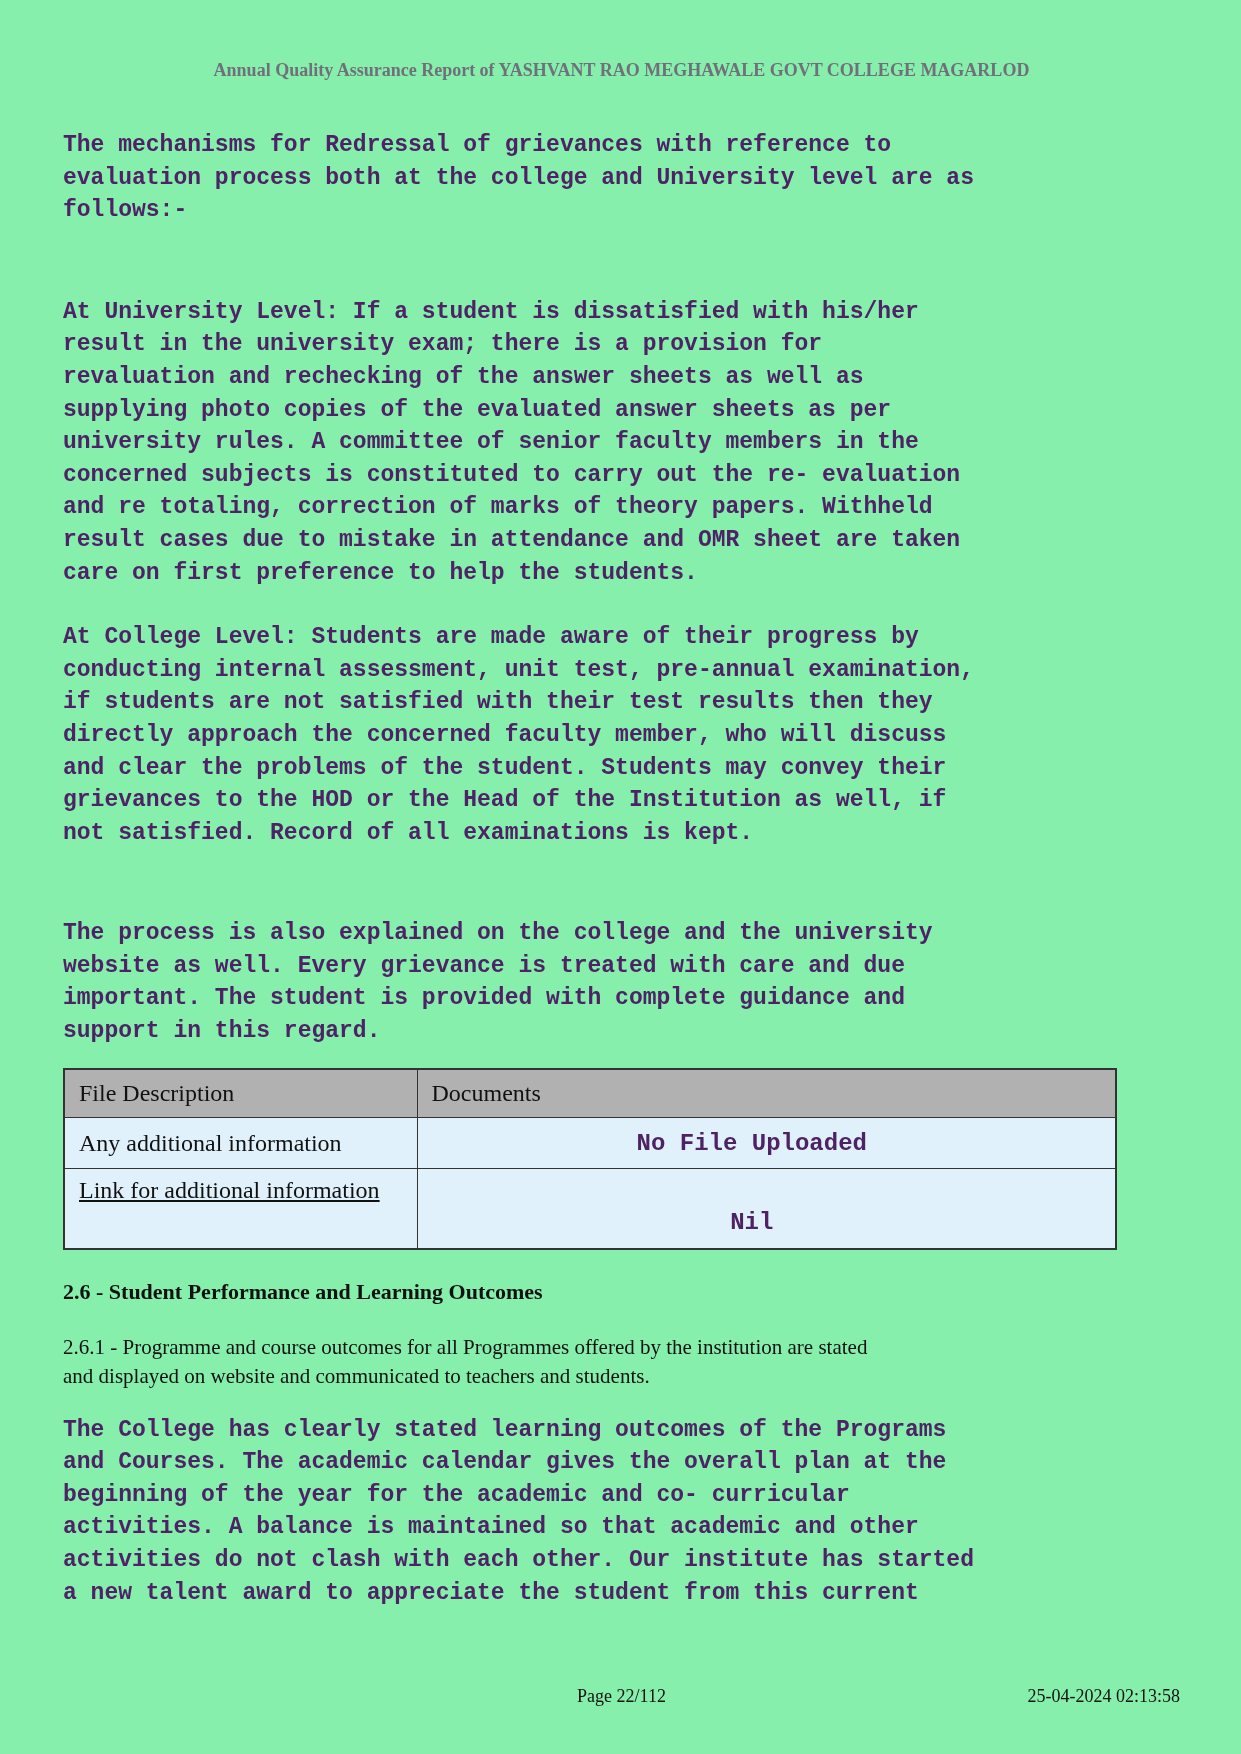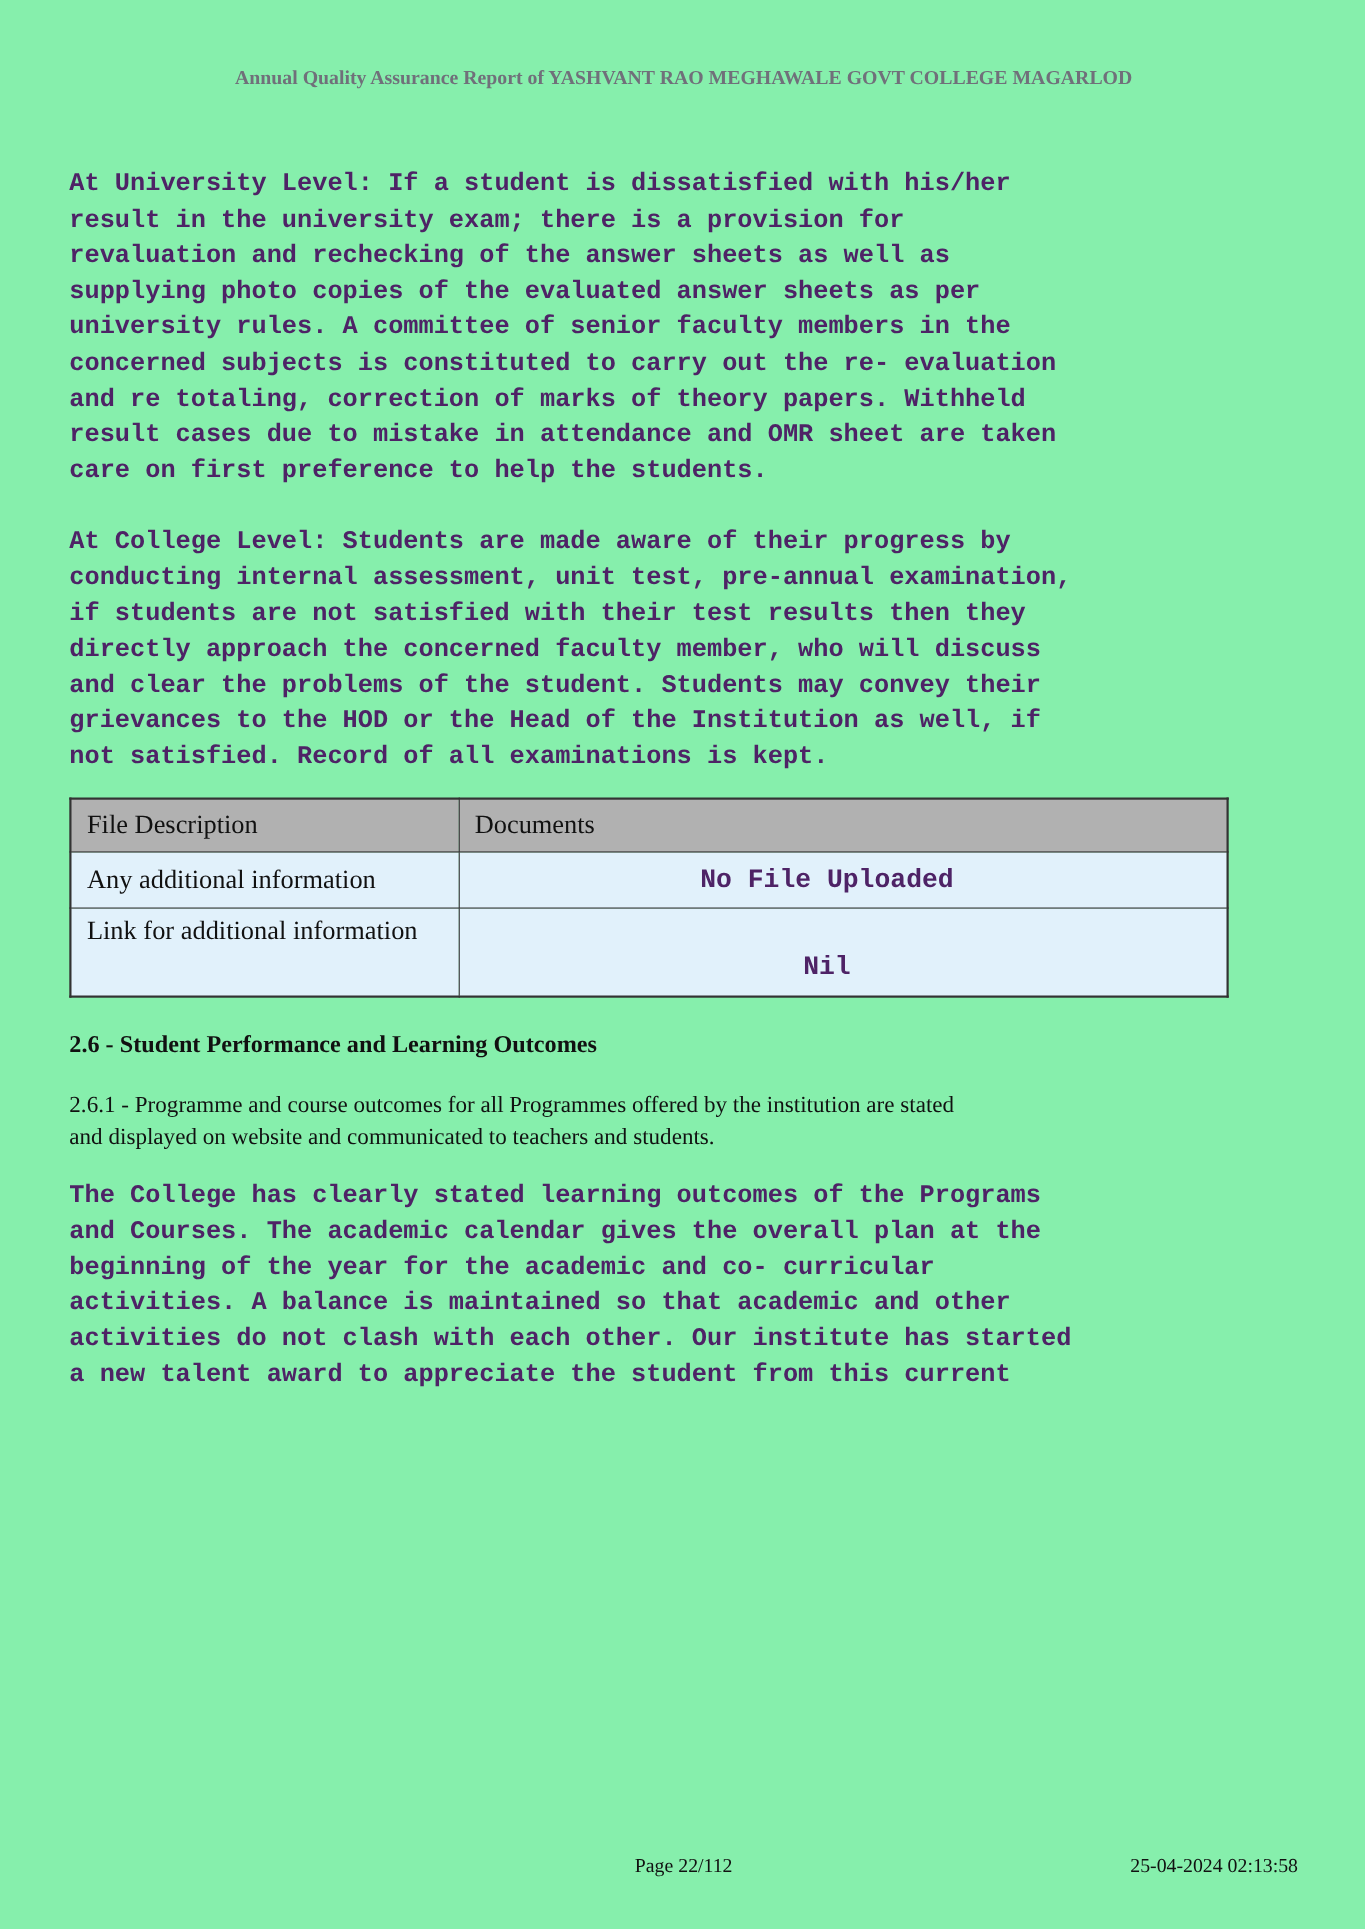--- a/index.html
+++ b/index.html
@@ -68,21 +68,21 @@
     text-align:center;
     vertical-align:middle;
     font-family:"Liberation Mono","DejaVu Sans Mono",monospace;
     font-weight:bold;
     color:var(--mono-text);
     font-size:23px;
     padding-right:30px;
   }
   tr.row-1 td{height:51px;}
   tr.row-2 td{height:80px;}
-  tr.row-2 td.label-cell{vertical-align:top;padding-top:8px;}
+  tr.row-2 td.label-cell{vertical-align:top;padding-top:8px;text-decoration:underline;}
   tr.row-2 td.value-cell{vertical-align:bottom;padding-bottom:12px;}
   h2.section-heading{
     margin:27px 0 0 0;
     font-size:22px;
     line-height:30px;
     font-weight:bold;
   }
   .criterion{
     margin:26px 0 0 0;
     font-size:21px;
@@ -102,39 +102,46 @@
   .footer .f-spacer, .footer .f-right{flex:1;}
   .footer .f-right{text-align:right;}
 </style>
 </head>
 <body>
 
 <div class="page">
 
   <div class="doc-title">Annual Quality Assurance Report of YASHVANT RAO MEGHAWALE GOVT COLLEGE MAGARLOD</div>
 
+  <div class="mono p1">The mechanisms for Redressal of grievances with reference to
+evaluation process both at the college and University level are as
+follows:-</div>
 
   <div class="mono p3">At University Level: If a student is dissatisfied with his/her
 result in the university exam; there is a provision for
 revaluation and rechecking of the answer sheets as well as
 supplying photo copies of the evaluated answer sheets as per
 university rules. A committee of senior faculty members in the
 concerned subjects is constituted to carry out the re- evaluation
 and re totaling, correction of marks of theory papers. Withheld
 result cases due to mistake in attendance and OMR sheet are taken
 care on first preference to help the students.</div>
 
   <div class="mono p2">At College Level: Students are made aware of their progress by
 conducting internal assessment, unit test, pre-annual examination,
 if students are not satisfied with their test results then they
 directly approach the concerned faculty member, who will discuss
 and clear the problems of the student. Students may convey their
 grievances to the HOD or the Head of the Institution as well, if
 not satisfied. Record of all examinations is kept.</div>
 
+  <div class="mono p4">The process is also explained on the college and the university
+website as well. Every grievance is treated with care and due
+important. The student is provided with complete guidance and
+support in this regard.</div>
 
   <table class="files">
     <colgroup>
       <col style="width:353px">
       <col>
     </colgroup>
     <thead>
       <tr>
         <th>File Description</th>
         <th>Documents</th>

